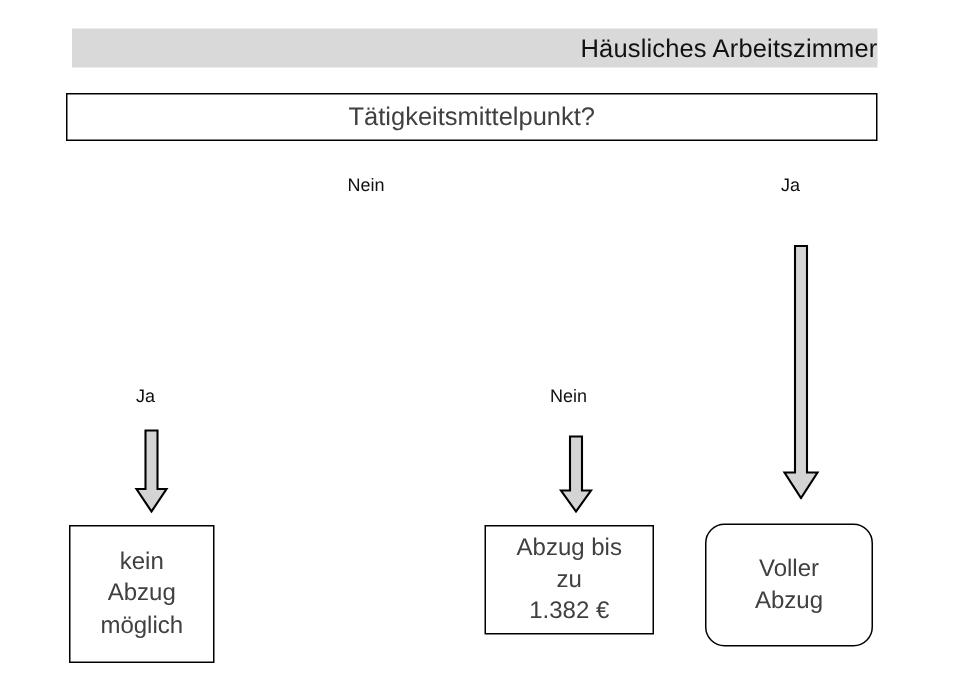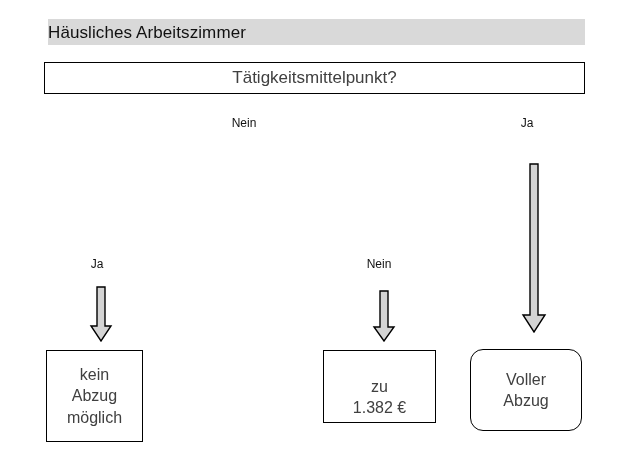--- a/index.html
+++ b/index.html
@@ -22,21 +22,21 @@
   
   .banner {
     position: absolute;
     left: 48px;
     top: 19px;
     width: 537px;
     height: 26px;
     background: #d9d9d9;
     display: flex;
     align-items: center;
-    justify-content: flex-start;
+    justify-content: flex-end;
   }
   .banner-text {
     font-size: 17px;
     line-height: 1;
     letter-spacing: 0.1px;
     color: #111111;
   }
 
   
   .box {
@@ -161,21 +161,21 @@
   <div class="box" id="box-outcome-left">
     <span class="box-text">
       <span>kein</span><br>
       <span>Abzug</span><br>
       <span>möglich</span>
     </span>
   </div>
 
   <div class="box" id="box-outcome-middle">
     <span class="box-text">
-      <br>
+      <span>Abzug bis</span><br>
       <span>zu</span><br>
       <span>1.382 €</span>
     </span>
   </div>
 
   <div class="box" id="box-outcome-right">
     <span class="box-text">
       <span>Voller</span><br>
       <span>Abzug</span>
     </span>

